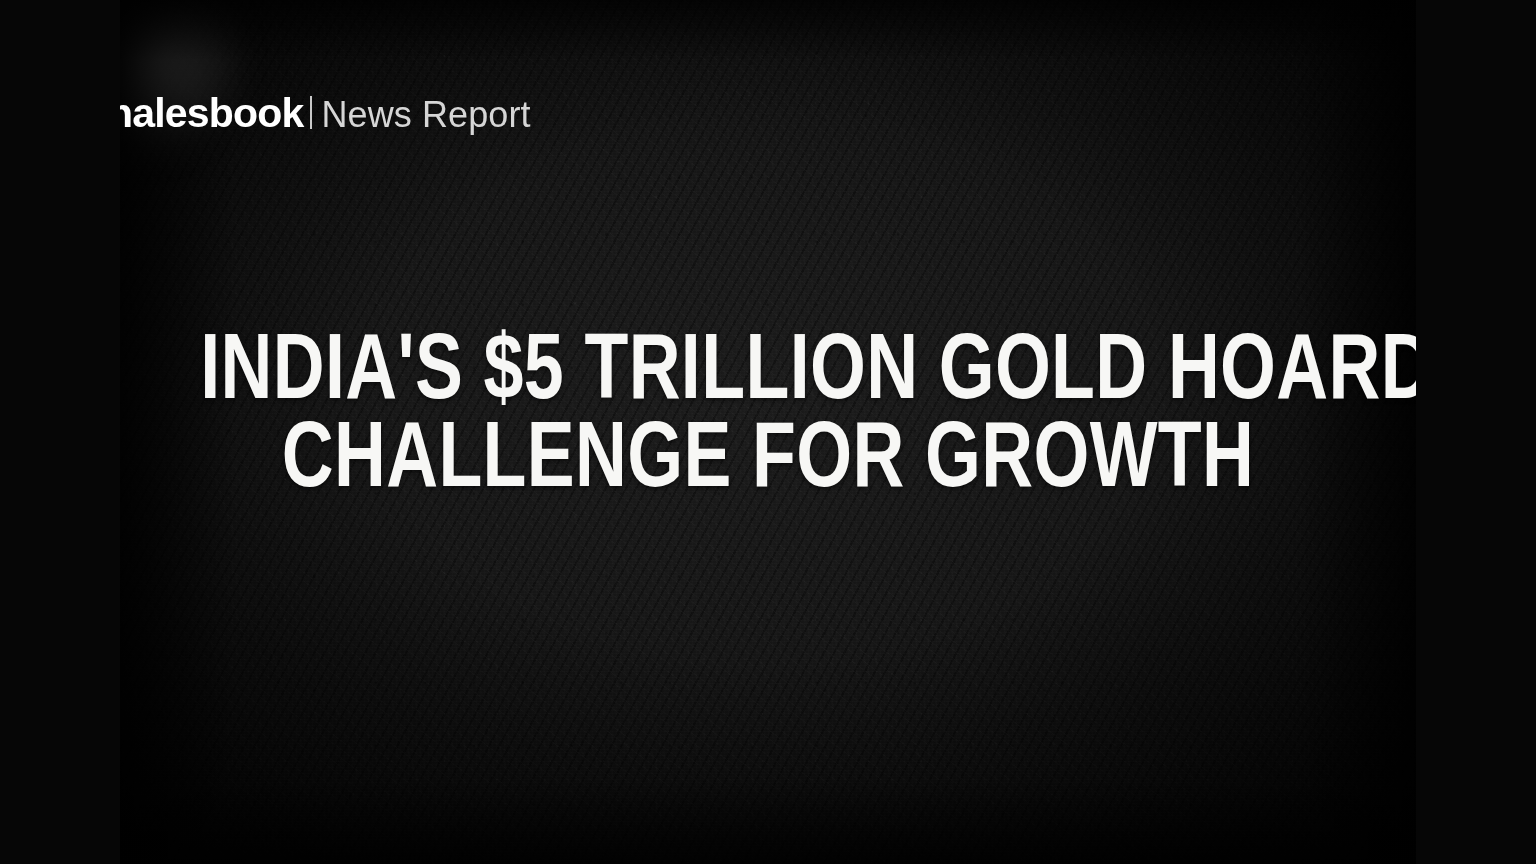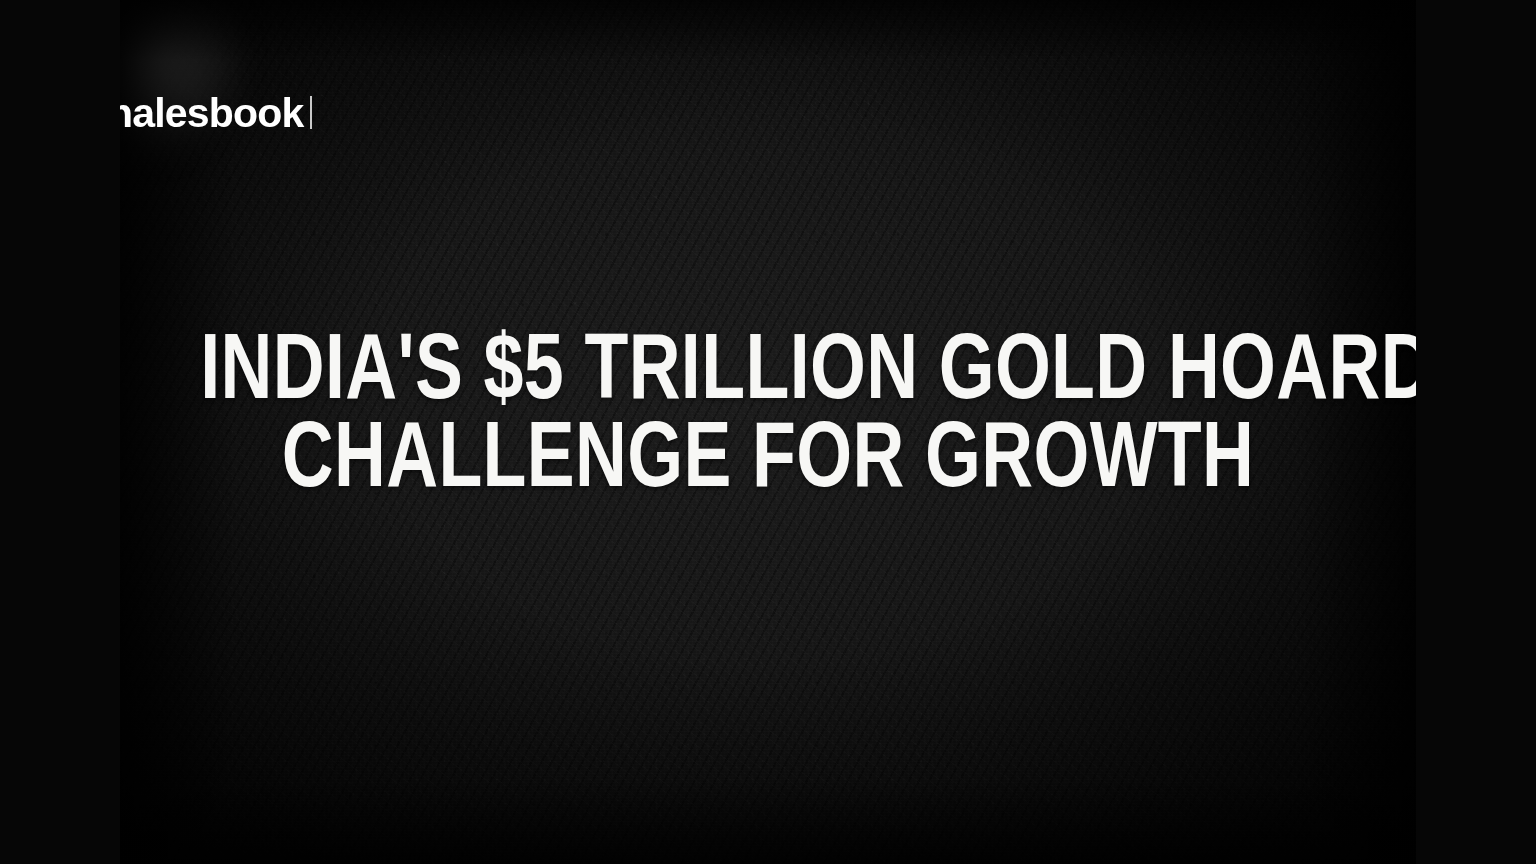--- a/index.html
+++ b/index.html
@@ -193,20 +193,21 @@
     <div class="vignette"></div>
     <div class="vignette-edges"></div>
   </div>
 
   <div class="pillar pillar-left"></div>
   <div class="pillar pillar-right"></div>
 
   <div class="logo">
     <span class="logo-mark">Whalesbook</span>
     <span class="logo-divider"></span>
+    <span class="logo-sub">News Report</span>
   </div>
 
   <div class="headline">
     <span class="headline-line">INDIA'S $5 TRILLION GOLD HOARD:</span>
     <span class="headline-line">CHALLENGE FOR GROWTH</span>
   </div>
 
 </div>
 
 </body></html>

